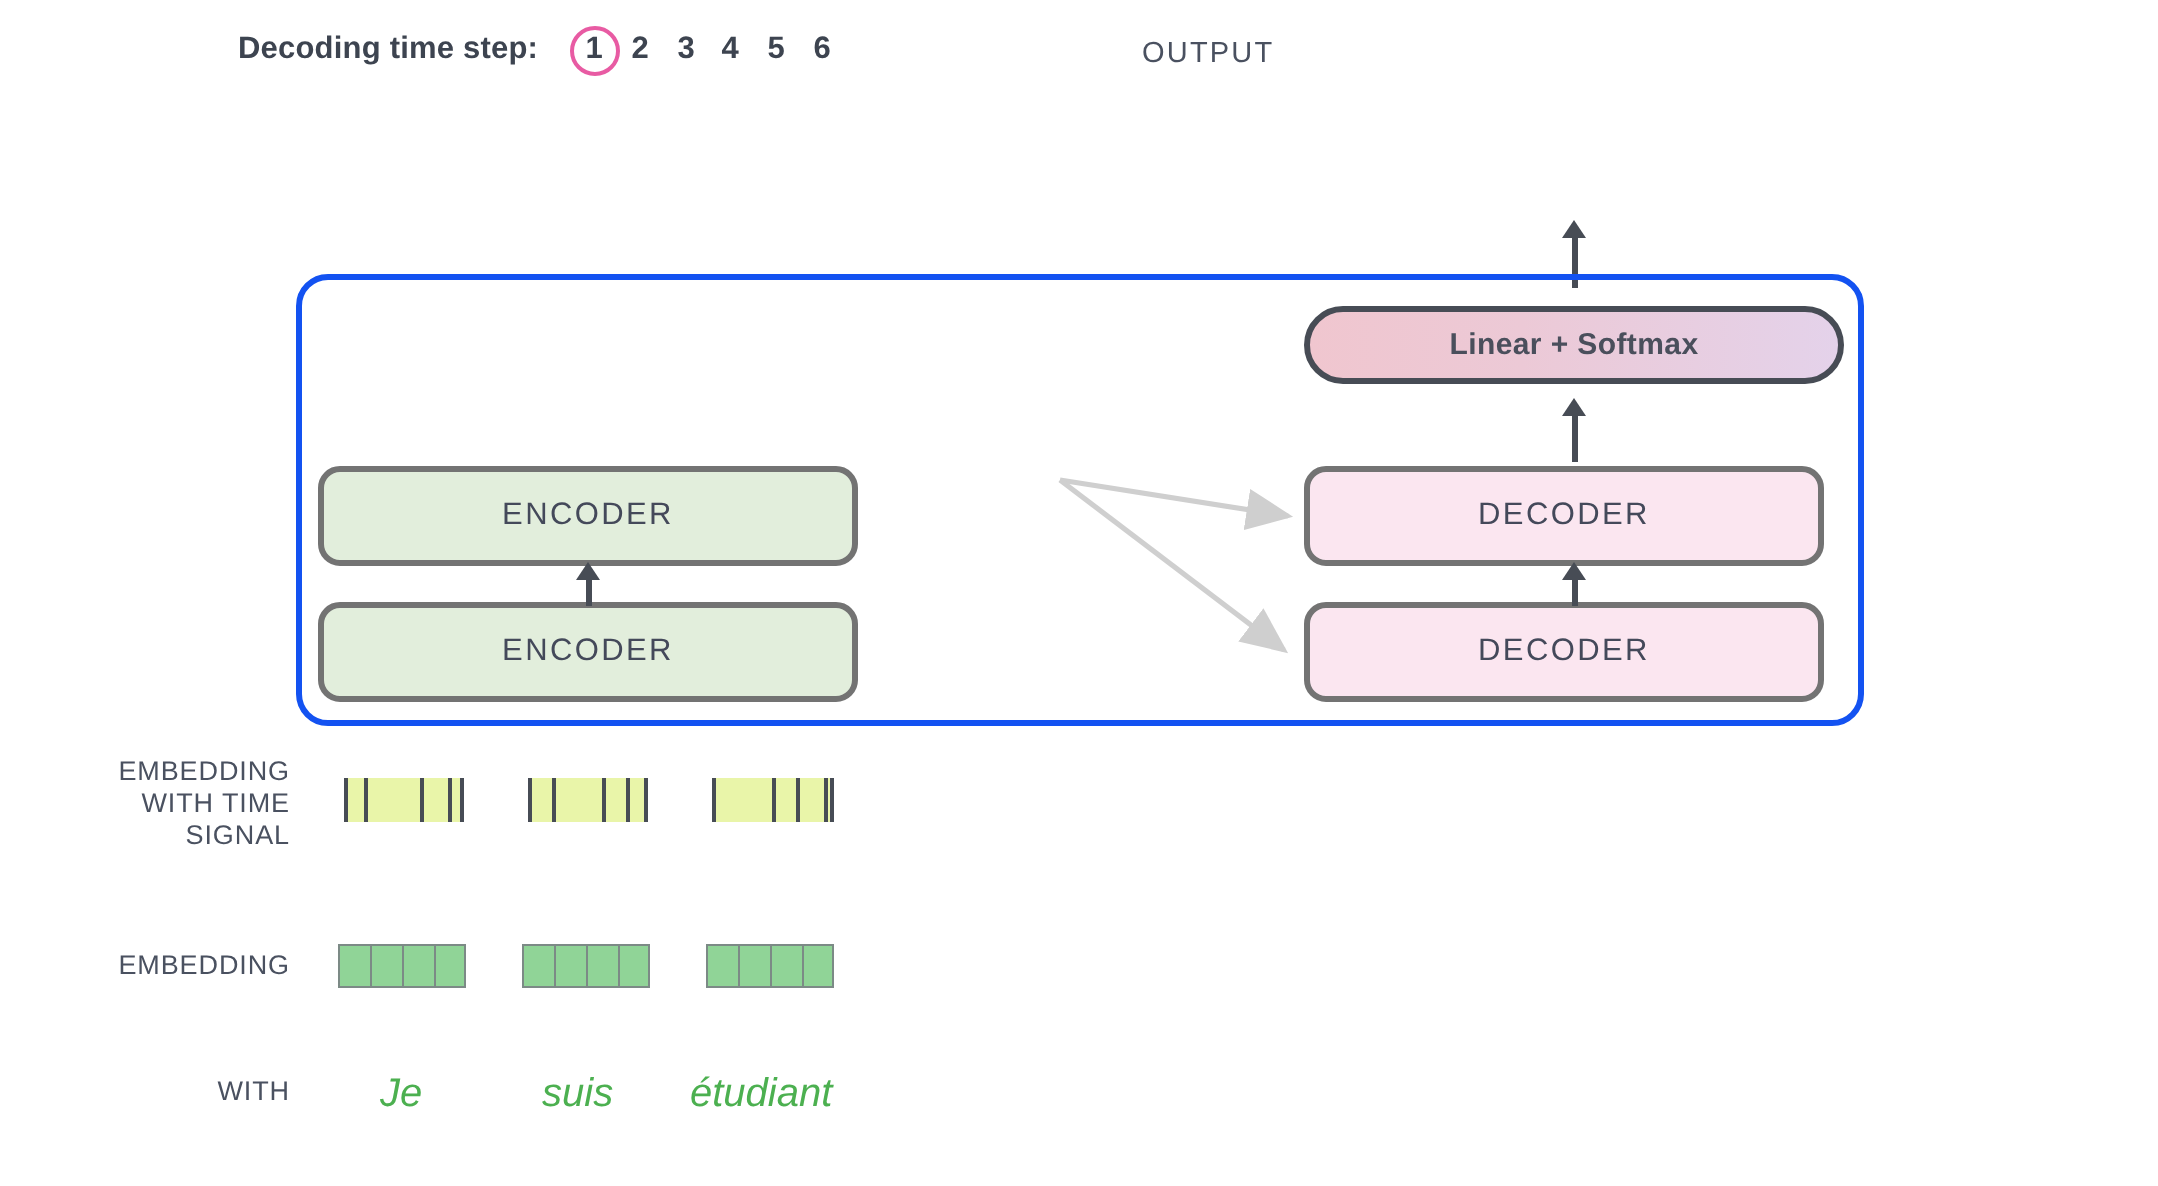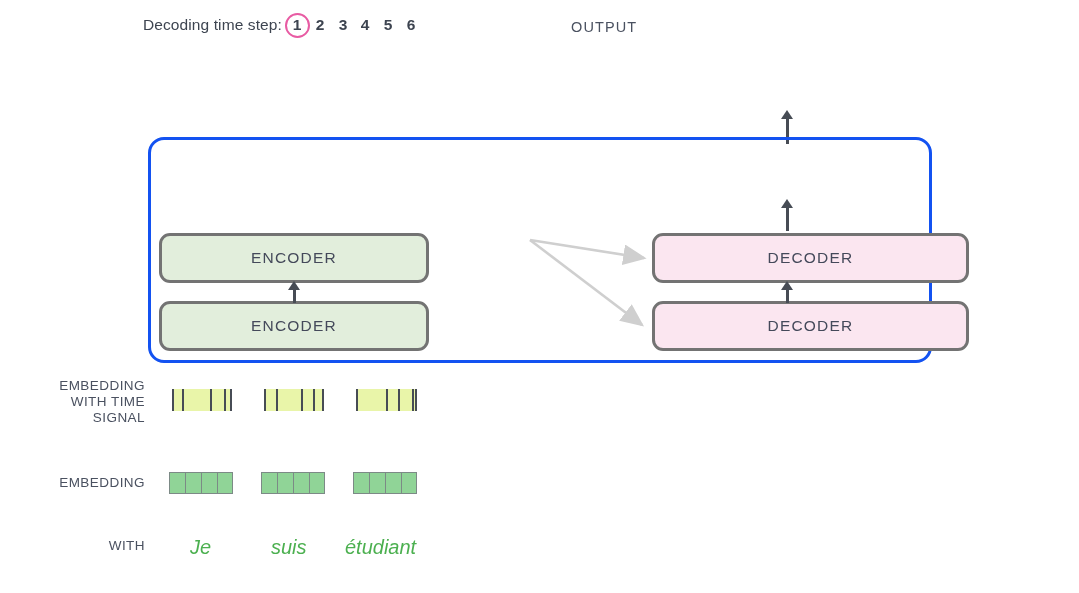--- a/index.html
+++ b/index.html
@@ -14,25 +14,24 @@
     background: #ffffff;
     font-family: "Liberation Sans", sans-serif;
     overflow: hidden;
   }
   .abs { position: absolute; }
 
   
   #decoding-label {
     left: 119px; top: 16px;
     font-size: 15.5px;
-    font-weight: normal;
+    font-weight: bold;
     color: #3d4450;
     letter-spacing: 0.1px;
     white-space: nowrap;
-    margin-left: 24px;
   }
   .step-num {
     width: 22px;
     text-align: center;
     font-size: 15.5px;
     font-weight: bold;
     color: #3d4450;
     top: 16px;
   }
   #step-circle {
@@ -72,21 +71,21 @@
     letter-spacing: 1.2px;
   }
   .encoder-box {
     left: 159px;
     width: 270px;
     height: 50px;
     background: #e2eedc;
   }
   .decoder-box {
     left: 652px;
-    width: 317px;
+    width: 260px;
     height: 50px;
     background: #fbe6f0;
   }
   #encoder-top   { top: 233px; }
   #encoder-bottom{ top: 301px; }
   #decoder-top   { top: 233px; }
   #decoder-bottom{ top: 301px; }
 
   #linear-softmax {
     left: 652px; top: 153px;
@@ -183,20 +182,21 @@
 
   <div class="abs" id="output-label">OUTPUT</div>
 
   <div class="abs v-arrow" style="left:779px; top:110px; height:34px;">
     <div class="head"></div>
     <div class="shaft" style="top:8px; height:26px;"></div>
   </div>
 
   <div class="abs" id="blue-container"></div>
 
+  <div class="abs" id="linear-softmax">Linear + Softmax</div>
 
   <div class="abs v-arrow" style="left:779px; top:199px; height:32px;">
     <div class="head"></div>
     <div class="shaft" style="top:8px; height:24px;"></div>
   </div>
 
   <div class="abs stack-box encoder-box" id="encoder-top">ENCODER</div>
   <div class="abs stack-box encoder-box" id="encoder-bottom">ENCODER</div>
 
   <div class="abs v-arrow" style="left:286px; top:281px; height:22px;">

